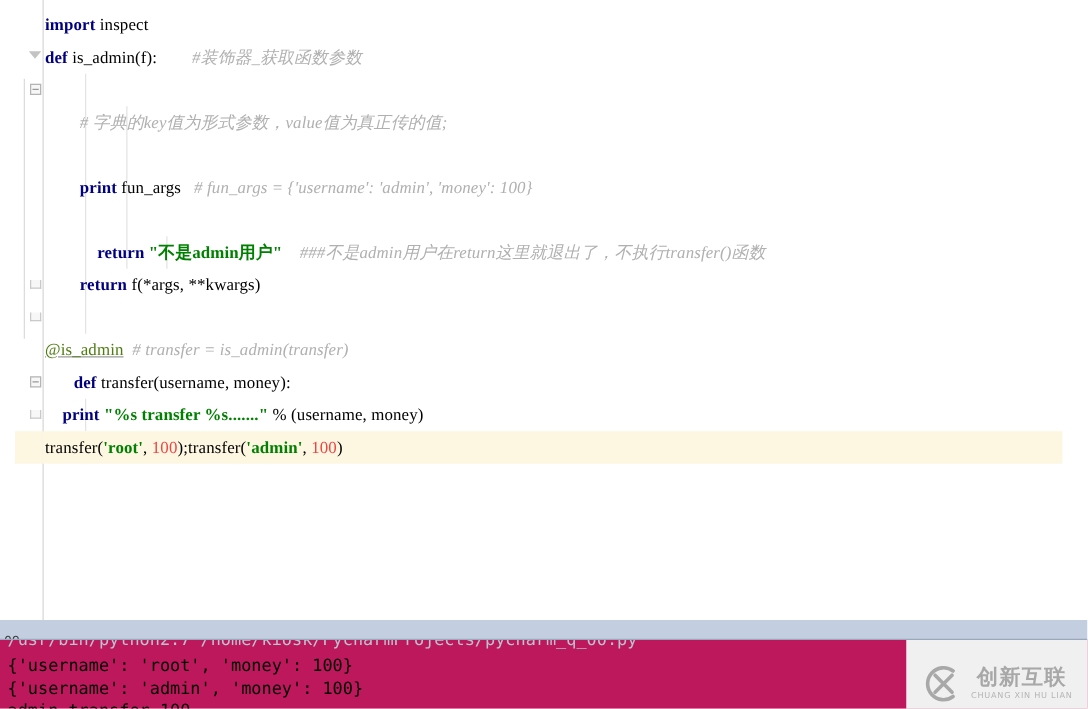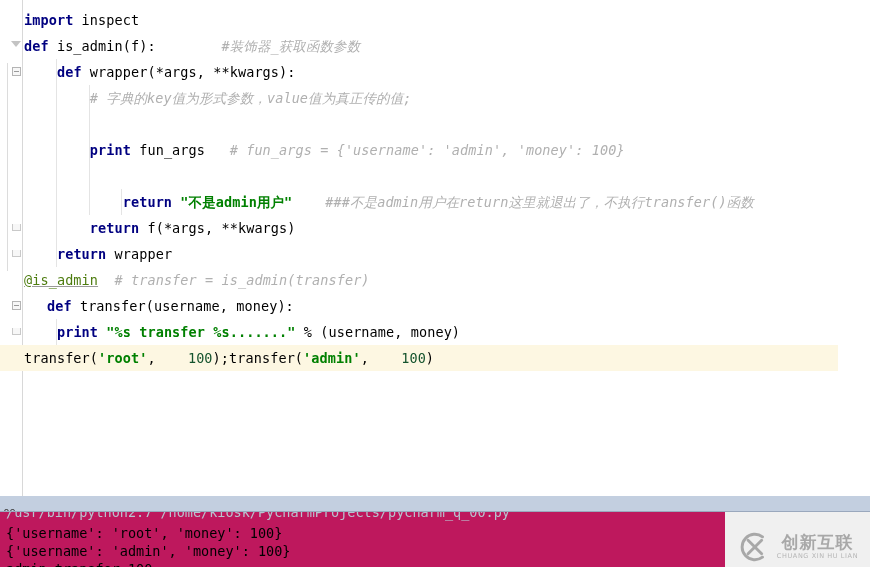--- a/index.html
+++ b/index.html
@@ -16,25 +16,26 @@
   #app {
     position: relative;
     width: 870px;
     height: 567px;
     background: #ffffff;
   }
 
   
   .editor {
     position: absolute;
-    left: 0; top: 0;
+    left: 12px; top: 0;
     width: 838px;
     height: 496px;
     background: #ffffff;
     overflow: hidden;
+    font-family: Liberation Serif, serif;
   }
   .gutter {
     position: absolute;
     left: 0; top: 0;
     width: 22px;
     height: 496px;
     background: #ffffff;
     border-right: 1px solid #d8d8d8;
   }
   .gutter-line {
@@ -123,21 +124,21 @@
   }
   .gutter-hl {
     position: absolute;
     left: 0;
     width: 22px;
     height: 26px;
     background: #fdf7e2;
   }
   .kw   { color: #000080; font-weight: bold; }
   .str  { color: #008000; font-weight: bold; }
-  .num  { color: #14532d; margin-left: 24px; }
+  .num  { color: #ef4444; }
   .cmt  { color: #b0b0b0; font-style: italic; }
   .dec  { color: #4d7c0f; text-decoration: underline; text-decoration-color:#9a9a9a; }
   .plain{ color: #000000; }
 
   
   .divider {
     position: absolute;
     left: 0; top: 496px;
     width: 870px;
     height: 16px;
@@ -243,26 +244,24 @@
         </div>
         <div class="gutter-hl" style="top: 345px;"></div>
       </div>
     <div class="code-area" id="code-area">
         <div class="indent-guide" style="left: 34.48px; top: 59px; height: 208px;"></div>
         <div class="indent-guide" style="left: 66.96px; top: 85px; height: 130px;"></div>
         <div class="indent-guide" style="left: 99.44px; top: 189px; height: 26px;"></div>
         <div class="indent-guide" style="left: 34.48px; top: 319px; height: 26px;"></div>
         <div class="line" style="top: 7px; left: 2px;"><span class="kw">import</span><span class="plain"> inspect</span></div>
         <div class="line" style="top: 33px; left: 2px;"><span class="kw">def</span><span class="plain"> is_admin(f):        </span><span class="cmt">#装饰器_获取函数参数</span></div>
-        <div class="line" style="top: 59px; left: 2px;"><span class="plain">    </span><span class="kw">def</span><span class="plain"> wrapper(*args, **kwargs):</span></div>
         <div class="line" style="top: 85px; left: 2px;"><span class="cmt">        # 字典的key值为形式参数，value值为真正传的值;</span></div>
         <div class="line" style="top: 137px; left: 2px;"><span class="plain">        </span><span class="kw">print</span><span class="plain"> fun_args   </span><span class="cmt"># fun_args = {'username': 'admin', 'money': 100}</span></div>
         <div class="line" style="top: 189px; left: 2px;"><span class="plain">            </span><span class="kw">return</span><span class="plain"> </span><span class="str">"不是admin用户"</span><span class="plain">    </span><span class="cmt">###不是admin用户在return这里就退出了，不执行transfer()函数</span></div>
         <div class="line" style="top: 215px; left: 2px;"><span class="plain">        </span><span class="kw">return</span><span class="plain"> f(*args, **kwargs)</span></div>
-        <div class="line" style="top: 241px; left: 2px;"><span class="plain">    </span><span class="kw">return</span><span class="plain"> wrapper</span></div>
         <div class="line" style="top: 267px; left: 2px;"><span class="dec">@is_admin</span><span class="plain">  </span><span class="cmt"># transfer = is_admin(transfer)</span></div>
         <div class="line" style="top: 293px; left: 2px; margin-left: 23px;"><span class="kw">def</span><span class="plain"> transfer(username, money):</span></div>
         <div class="line" style="top: 319px; left: 2px;"><span class="plain">    </span><span class="kw">print</span><span class="plain"> </span><span class="str">"%s transfer %s......."</span><span class="plain"> % (username, money)</span></div>
         <div class="line-hl" style="top: 345px;"></div>
         <div class="line" style="top: 345px; left: 2px;"><span class="plain">transfer(</span><span class="str">'root'</span><span class="plain">, </span><span class="num">100</span><span class="plain">);transfer(</span><span class="str">'admin'</span><span class="plain">, </span><span class="num">100</span><span class="plain">)</span></div>
       </div>
   </div>
 
   <div class="divider">
     <span class="divider-label">.09</span>

